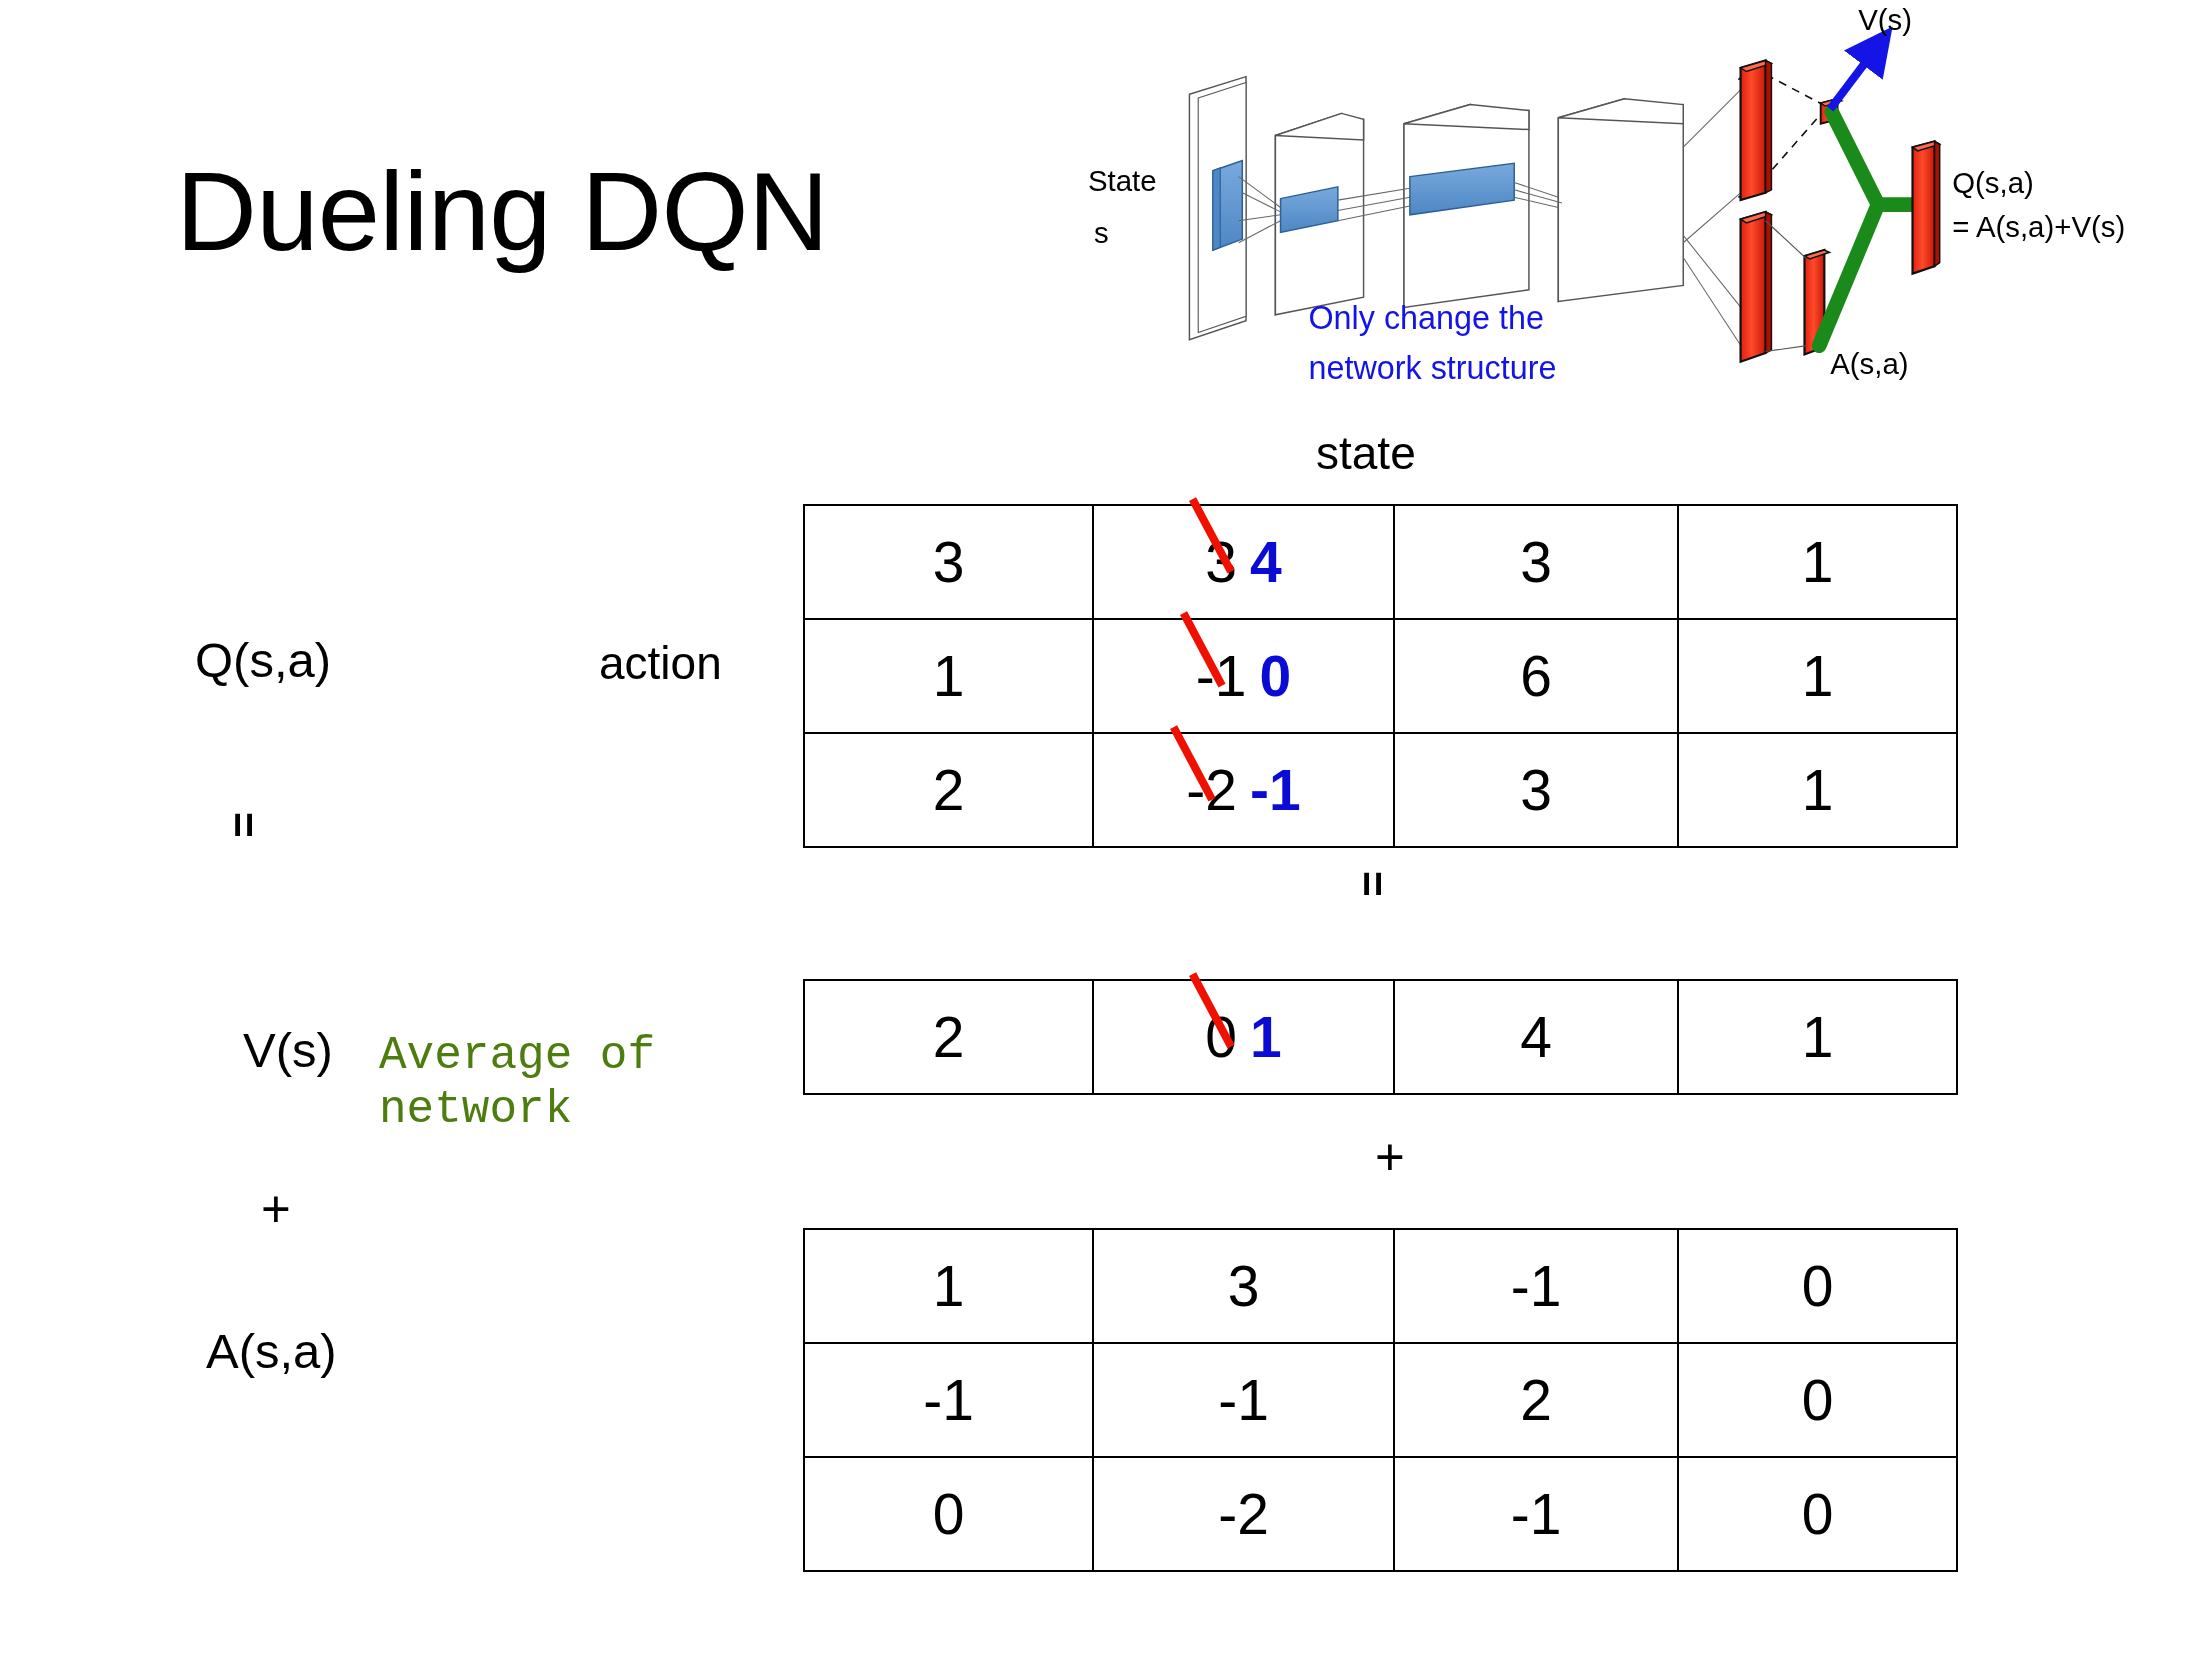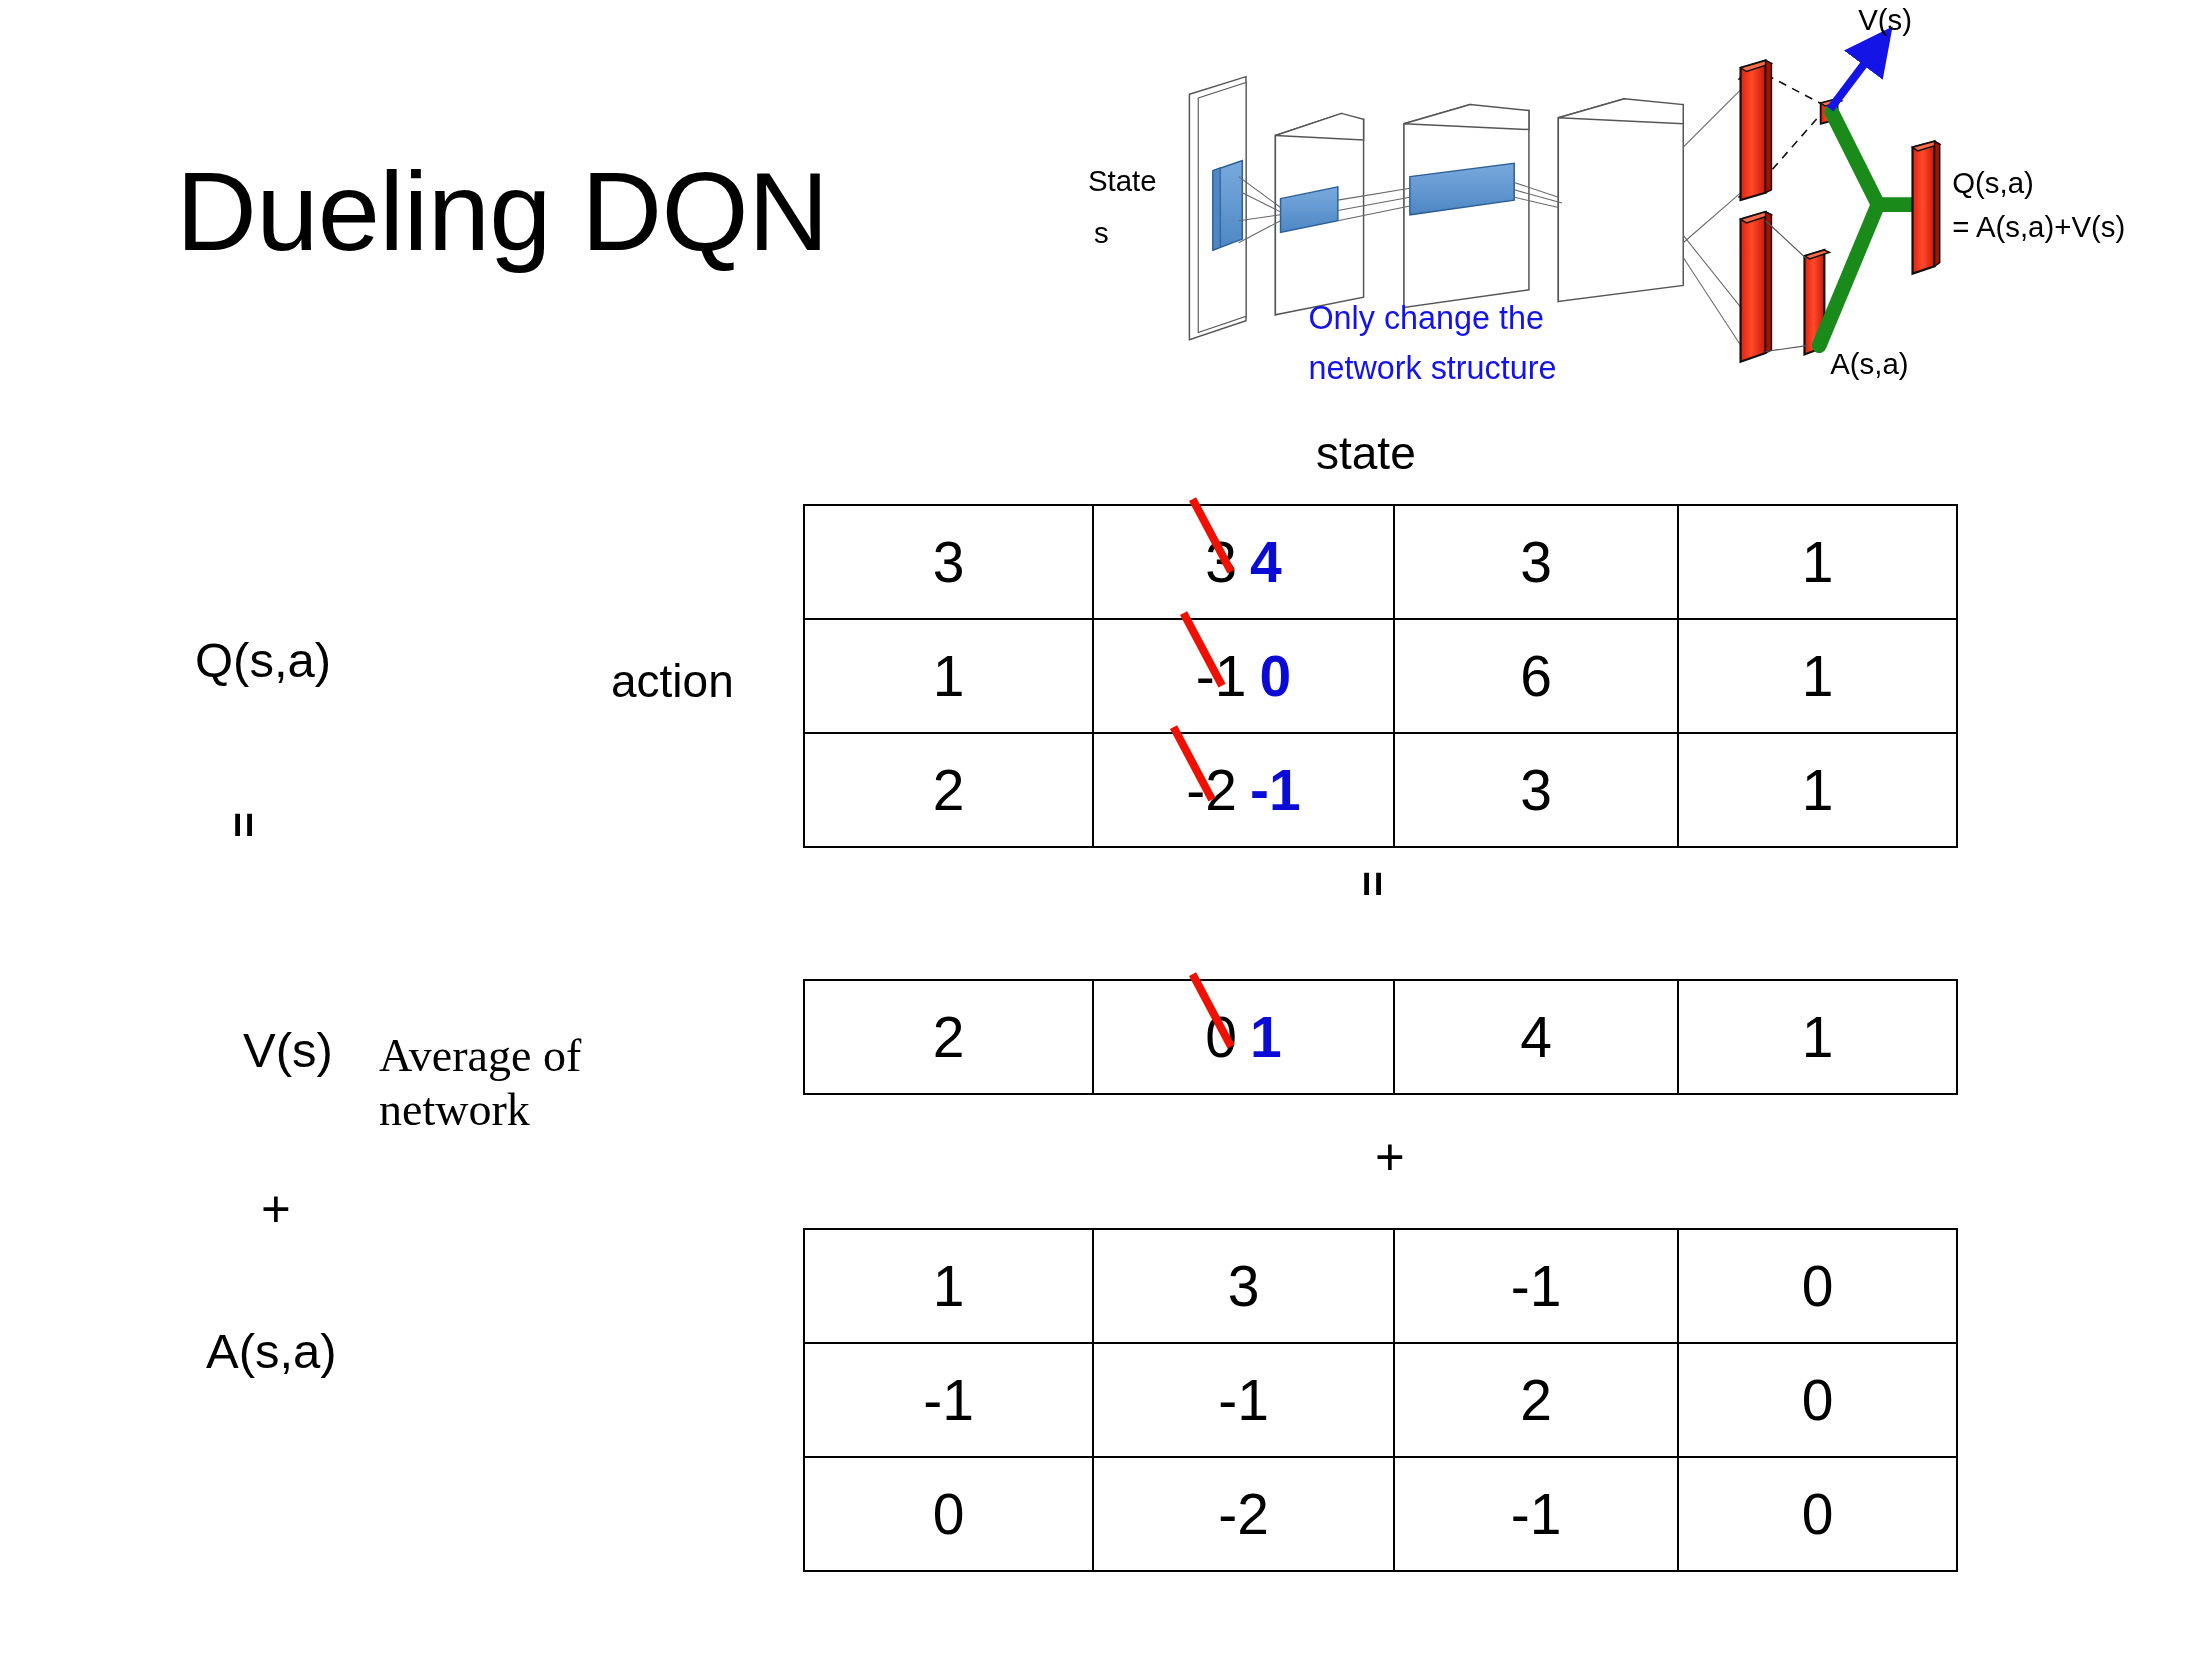--- a/index.html
+++ b/index.html
@@ -54,29 +54,29 @@
 
   
   .label {
     position: absolute;
     white-space: nowrap;
     font-family: "Liberation Sans", sans-serif;
     color: #000000;
   }
   .blue-note {
     position: absolute;
-    color: #000000;
-    font-family: Liberation Serif, serif;
+    color: #4d7c0f;
+    font-family: Liberation Mono, monospace;
     font-size: 46px;
     line-height: 1.18;
   }
 
   #lbl-state   { left: 1316px; top: 426px;  font-size: 46px; }
   #lbl-qsa     { left: 195px;  top: 632px;  font-size: 49px; }
-  #lbl-action  { left: 599px;  top: 654px;  font-size: 46px; margin-left: 12px; }
+  #lbl-action  { left: 599px;  top: 636px;  font-size: 46px; }
   #lbl-eq1     { left: 268px;  top: 812px; font-size: 44px; font-weight: 700;
                  transform: rotate(90deg); transform-origin: left top; }
   #lbl-eq2     { left: 1397px; top: 871px; font-size: 44px; font-weight: 700;
                  transform: rotate(90deg); transform-origin: left top; }
   #lbl-vs      { left: 243px;  top: 1022px; font-size: 49px; }
   #lbl-plus1   { left: 261px;  top: 1180px; font-size: 51px; }
   #lbl-plus2   { left: 1375px; top: 1128px; font-size: 51px; }
   #lbl-asa     { left: 206px;  top: 1323px; font-size: 49px; }
   #note-avg    { left: 379px;  top: 1029px; }
   #note-sum    { left: 379px;  top: 1437px; }

